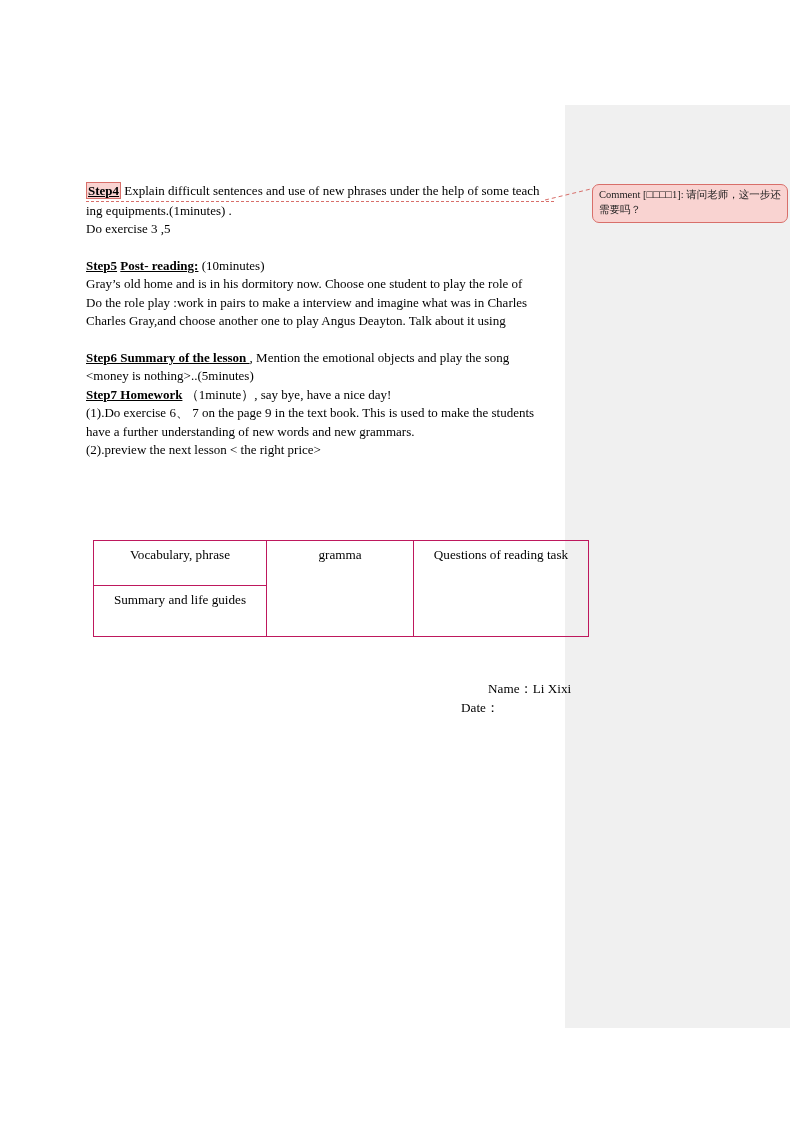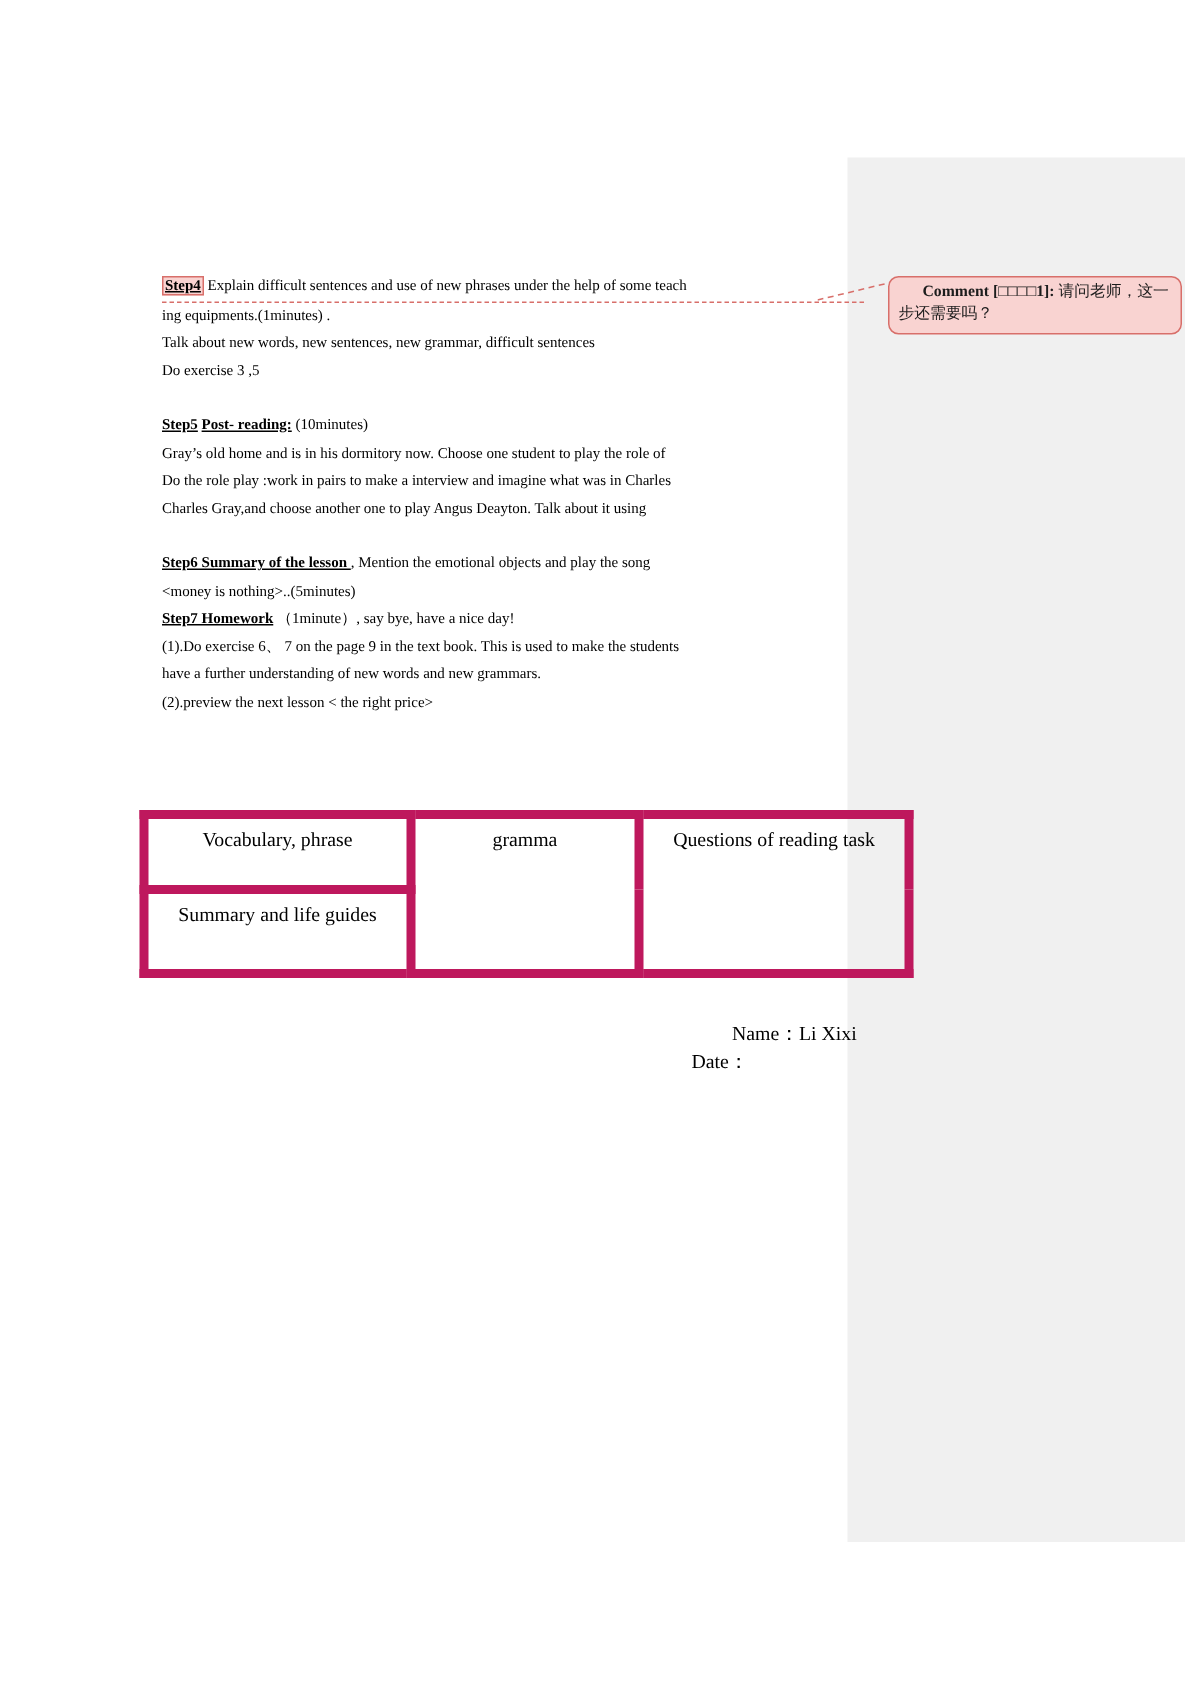--- a/index.html
+++ b/index.html
@@ -38,44 +38,43 @@
     background: #f9d3d1;
     border: 1px solid #d86f6a;
     border-radius: 7px;
     padding: 3px 5px 4px 6px;
     font-size: 10.5px;
     line-height: 1.42;
     color: #1d1d1d;
     font-family: "Liberation Serif", "DejaVu Serif", serif;
   }
   #comment-callout .comment-tag {
-    font-weight: bold;
-    margin-left: 16px;
+    font-weight: normal;
   }
   #comment-callout .comment-body {
     font-weight: normal;
   }
 
   
   #comment-leader {
     position: absolute;
     left: 545px;
     top: 186px;
     width: 50px;
     height: 18px;
     pointer-events: none;
   }
 
   
   #doc-body {
     position: absolute;
-    left: 108px;
+    left: 86px;
     top: 182px;
     width: 468px;
-    font-size: 10px;
+    font-size: 13px;
     line-height: 18.5px;
   }
 
   .para { margin: 0; }
   .para-gap { height: 18px; }
   .bu { font-weight: bold; text-decoration: underline; }
 
   
   .change-chip {
     background: #f9d3d1;
@@ -93,21 +92,21 @@
   #blackboard-table {
     position: absolute;
     left: 93px;
     top: 540px;
     width: 468px;
     border-collapse: collapse;
     table-layout: fixed;
     font-size: 13.2px;
   }
   #blackboard-table td {
-    border: 6px solid #be185d;
+    border: 1px solid #be185d;
     vertical-align: top;
     text-align: center;
     padding: 6px 4px 6px 4px;
   }
   #blackboard-table td.c1 { width: 164px; }
   #blackboard-table td.c2 { width: 138px; }
   #blackboard-table td.c3 { width: 166px; }
   #blackboard-table td.r1 { height: 32px; }
   #blackboard-table td.r2 { height: 38px; }
 
@@ -133,21 +132,20 @@
 
 <div id="comment-callout">
   <span class="comment-tag">Comment [□□□□1]:</span><span class="comment-body"> 请问老师，这一步还需要吗？</span>
 </div>
 
 <div id="doc-body">
 
   <div class="para">
     <div class="para revised"><span class="change-chip">Step4</span><span> Explain difficult sentences and use of new phrases under the help of some teach</span></div>
     <div class="para">ing equipments.(1minutes) .</div>
-    <div class="para">Talk about new words, new sentences, new grammar, difficult sentences</div>
     <div class="para">Do exercise 3 ,5</div>
   </div>
 
   <div class="para-gap"></div>
 
   <div class="para">
     <div class="para"><span class="bu">Step5</span> <span class="bu">Post- reading:</span> <span>(10minutes)</span></div>
     <div class="para">Gray’s old home and is in his dormitory now. Choose one student to play the role of</div>
     <div class="para">Do the role play :work in pairs to make a interview and imagine what was in Charles</div>
     <div class="para">Charles Gray,and    choose another one to play Angus Deayton. Talk about it using</div>

